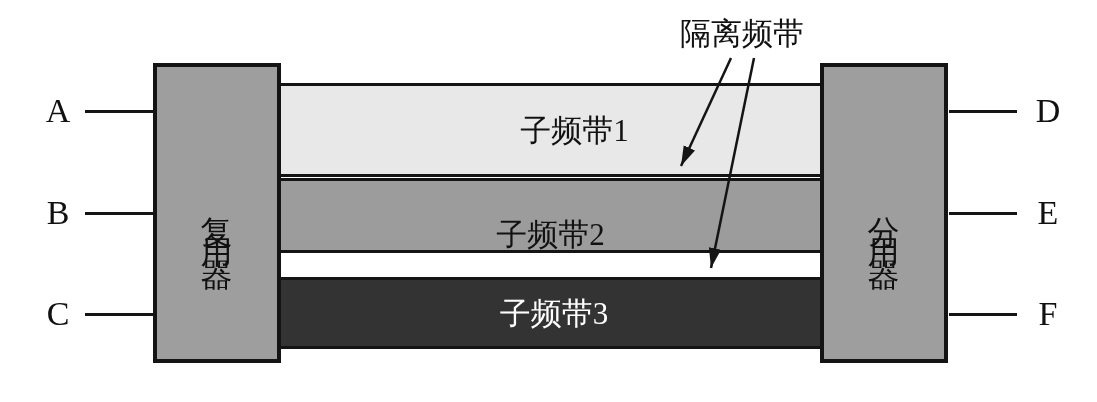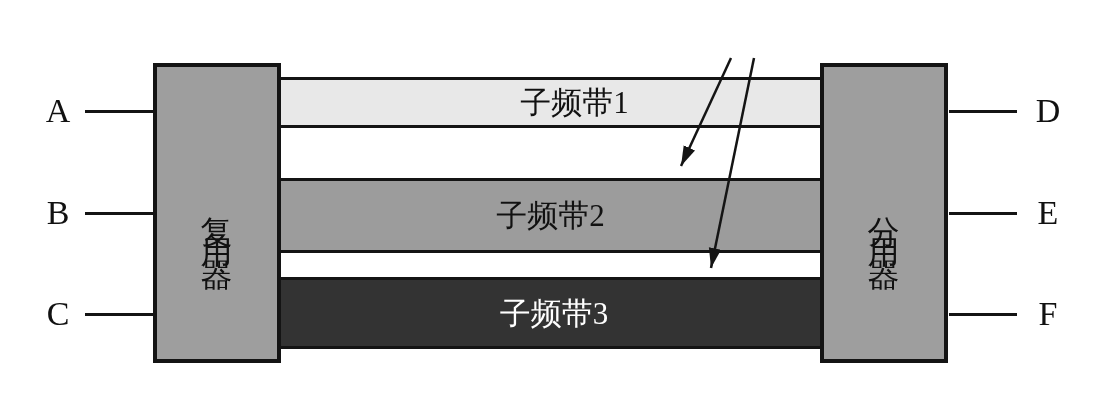--- a/index.html
+++ b/index.html
@@ -46,22 +46,22 @@
     left: 278px;
     width: 545px;
     border-top: 3px solid #141414;
     border-bottom: 3px solid #141414;
     display: flex;
     align-items: center;
     justify-content: center;
     z-index: 1;
     box-sizing: border-box;
   }
-  .band-1 { top: 77px;  height: 51px; padding-left: 48px; }
-  .band-2 { top: 178px; height: 75px; }
+  .band-1 { top: 83px;  height: 94px; padding-left: 48px; }
+  .band-2 { top: 178px; height: 75px; align-items: flex-end; }
   .band-3 { top: 277px; height: 72px; padding-left: 7px; }
   .band-label {
     font-size: 31px;
     line-height: 1;
   }
   
   .stub {
     position: absolute;
     height: 3px;
     width: 68px;
@@ -142,20 +142,21 @@
   </div>
 
   <div class="stub stub-out stub-y1"></div>
   <div class="stub stub-out stub-y2"></div>
   <div class="stub stub-out stub-y3"></div>
 
   <div class="ch-label ch-out ch-y1">D</div>
   <div class="ch-label ch-out ch-y2">E</div>
   <div class="ch-label ch-out ch-y3">F</div>
 
+  <div class="guard-label">隔离频带</div>
 
   <svg class="arrow-layer" viewBox="0 0 1097 402" xmlns="http://www.w3.org/2000/svg">
     <defs>
       <marker id="arrowhead" markerWidth="10" markerHeight="8" refX="8" refY="2.5" orient="auto" markerUnits="strokeWidth">
         <path d="M0,0 L8,2.5 L0,5 Z" fill="#141414"></path>
       </marker>
     </defs>
     <line x1="731" y1="58" x2="681" y2="166" stroke="#141414" stroke-width="2.5" marker-end="url(#arrowhead)"></line>
     <line x1="754" y1="58" x2="711" y2="268" stroke="#141414" stroke-width="2.5" marker-end="url(#arrowhead)"></line>
   </svg>

